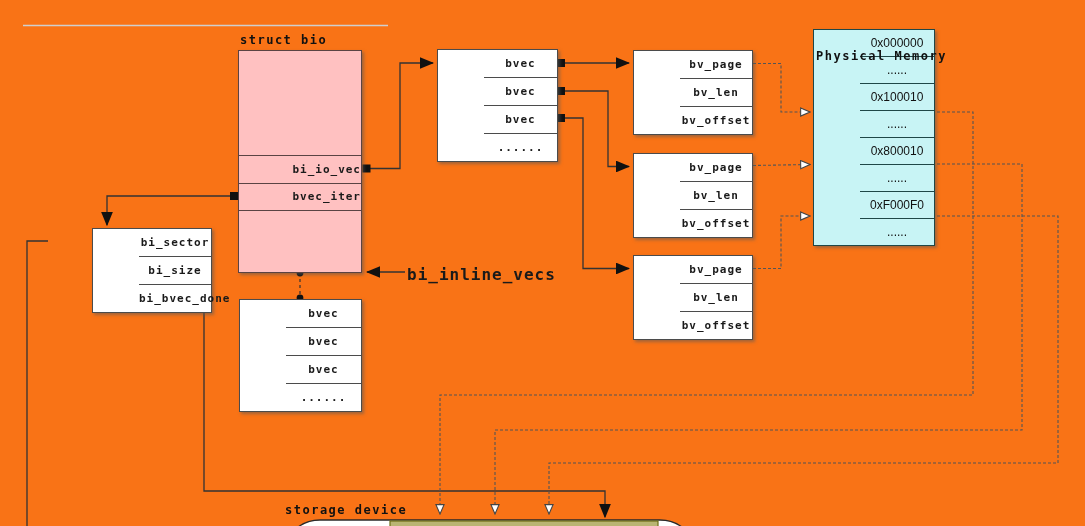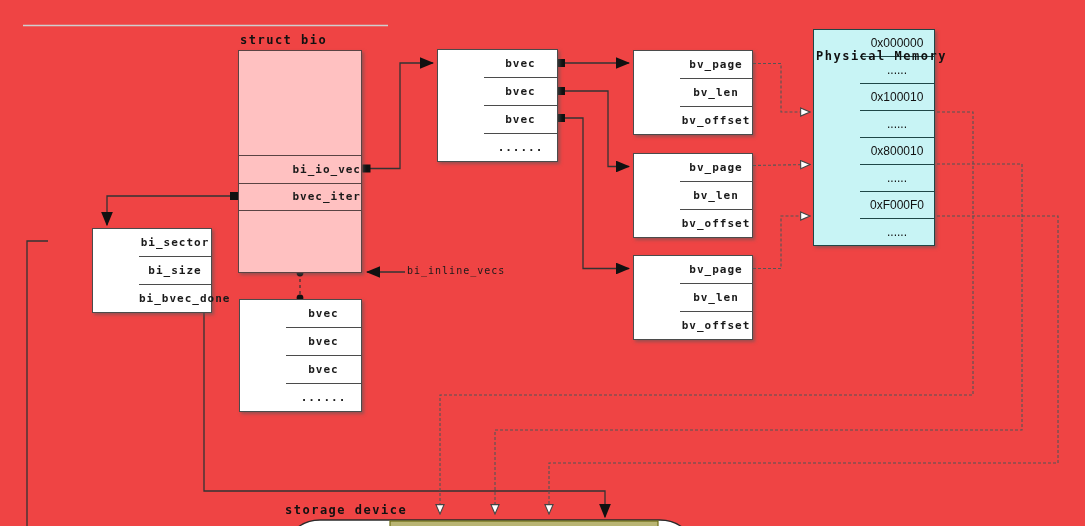--- a/index.html
+++ b/index.html
@@ -1,36 +1,36 @@
 <!DOCTYPE html>
 <html style="--bio-fill: #ffc1c1; --mem-fill: #c8f4f5; --platter-fill: #b9b573; --platter-border: #6e6e14;"><head>
 <meta charset="utf-8">
 <style>
   html,body{margin:0;padding:0;background:#fff;}
-  .stage{position:relative;width:1085px;height:526px;background:#ef4444;overflow:hidden;
+  .stage{position:relative;width:1085px;height:526px;background:#f97316;overflow:hidden;
          font-family:"DejaVu Sans Mono","Liberation Mono",monospace;}
   svg.layer{position:absolute;left:0;top:0;z-index:1;}
   .box{position:absolute;z-index:2;background:#fff;border:1.4px solid #4b4b4b;
        box-shadow:2px 2px 3px rgba(90,90,90,.55);box-sizing:border-box;padding-left:46px;}
   .cell{height:27px;line-height:27px;text-align:center;font-size:11px;font-weight:bold;
         letter-spacing:1px;color:#1a1a1a;white-space:nowrap;}
   .cell + .cell{border-top:1.4px solid #4b4b4b;}
   .bio{left:238px;top:50px;width:124px;height:223px;background:var(--bio-fill,#ffc1c1);
        border-color:#5a4343;}
   .bio-row{position:absolute;left:0;right:0;height:27px;line-height:27px;text-align:right;
            font-size:11px;font-weight:bold;letter-spacing:1px;color:#1a1a1a;}
   .bio-row.r1{top:104px;border-top:1.4px solid #5a4343;border-bottom:1.4px solid #5a4343;}
   .bio-row.r2{top:132.4px;border-bottom:1.4px solid #5a4343;}
   .membox{left:813px;top:29px;width:122px;border-color:#1f4747;background:var(--mem-fill,#c8f4f5);}
   .memcell{height:26px;line-height:26px;text-align:center;font-size:12px;
            font-family:"Liberation Sans","DejaVu Sans",sans-serif;color:#111;white-space:nowrap;}
   .memcell + .memcell{border-top:1.4px solid #1f4747;}
   .title{position:absolute;z-index:3;font-size:12px;font-weight:bold;letter-spacing:1.5px;
          color:#111;white-space:nowrap;}
-  .annot{position:absolute;z-index:3;font-size:10px;font-weight:normal;letter-spacing:1px;
+  .annot{position:absolute;z-index:3;font-size:16px;font-weight:bold;letter-spacing:1px;
          color:#1a1a1a;white-space:nowrap;}
 </style>
 </head>
 <body>
 
 <div class="stage">
 
   <svg class="layer" width="1085" height="526" viewBox="0 0 1085 526">
     <defs>
       <marker id="arrF" markerWidth="11" markerHeight="9" refX="10" refY="4.5" orient="auto">

